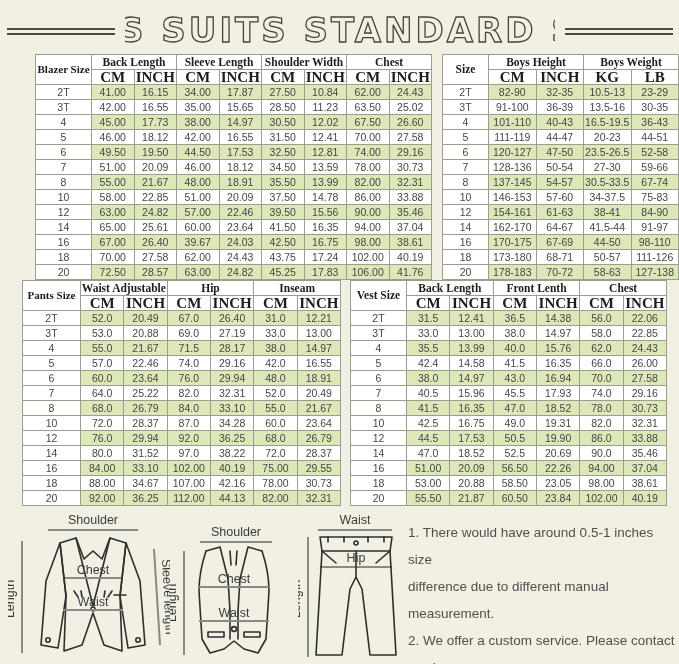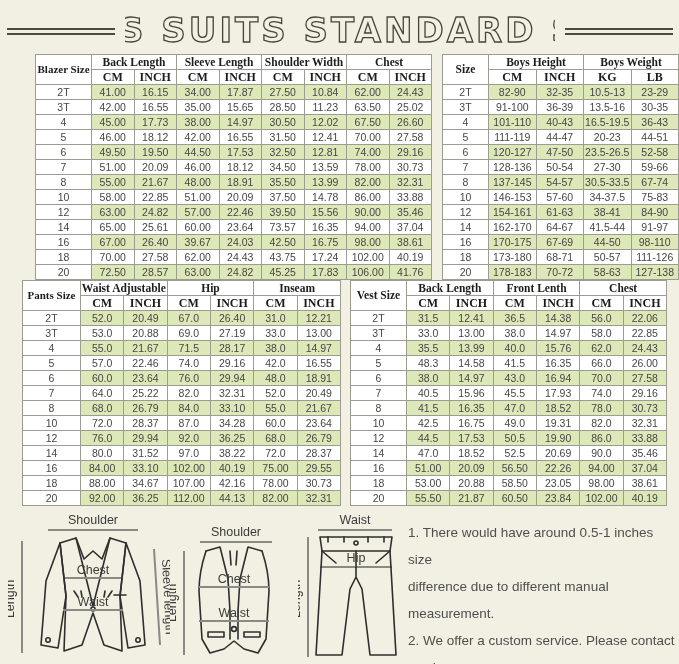--- a/index.html
+++ b/index.html
@@ -23,21 +23,21 @@
   .tables-row { display: flex; }
   .tables-row.top { margin-left: 27px; gap: 10px; margin-top: 2px; justify-content: flex-end; }
   .tables-row.mid { margin-left: 22px; gap: 9px; }
   table { border-collapse: collapse; table-layout: fixed; background: #fff; }
   th, td {
     border: 1px solid #9c9c90; text-align: center; padding: 0;
     height: 15px; line-height: 13px; background: #fff;
     overflow: hidden; white-space: nowrap;
   }
   th { font-family: "Liberation Serif", serif; font-size: 11.5px; font-weight: bold; color: #1c1c1c; }
-  th.sub { font-size: 12px; }
+  th.sub { font-size: 15px; }
   td { font-size: 10.5px; color: #464646; }
   tr.alt td.val { background: #dde8b8; }
   .t-blazer { width: 397px; } .t-blazer .corner { width: 56px; font-size: 11px; }
   .t-size   { width: 237px; } .t-size .corner { width: 46px; }
   .t-pants  { width: 319px; } .t-pants .corner { width: 58px; font-size: 11px; }
   .t-vest   { width: 317px; border-radius: 27px; } .t-vest .corner { width: 56px; }
   
   .bottom { display: flex; align-items: flex-start; margin-top: 5px; padding-left: 8px; }
   .diagram { flex: none; }
   svg .garment { fill: none; stroke: #2e2e2e; stroke-width: 1.6; stroke-linejoin: round; stroke-linecap: round; }
@@ -180,21 +180,21 @@
           <td class="val">15.56</td>
           <td class="val">90.00</td>
           <td class="val">35.46</td>
         </tr>
         <tr>
           <td class="size">14</td>
           <td class="val">65.00</td>
           <td class="val">25.61</td>
           <td class="val">60.00</td>
           <td class="val">23.64</td>
-          <td class="val">73.57</td>
+          <td class="val">41.50</td>
           <td class="val">16.35</td>
           <td class="val">94.00</td>
           <td class="val">37.04</td>
         </tr>
         <tr class="alt">
           <td class="size">16</td>
           <td class="val">67.00</td>
           <td class="val">26.40</td>
           <td class="val">39.67</td>
           <td class="val">24.03</td>
@@ -515,21 +515,21 @@
           <td class="size">4</td>
           <td class="val">35.5</td>
           <td class="val">13.99</td>
           <td class="val">40.0</td>
           <td class="val">15.76</td>
           <td class="val">62.0</td>
           <td class="val">24.43</td>
         </tr>
         <tr>
           <td class="size">5</td>
-          <td class="val">48.3</td>
+          <td class="val">42.4</td>
           <td class="val">14.58</td>
           <td class="val">41.5</td>
           <td class="val">16.35</td>
           <td class="val">66.0</td>
           <td class="val">26.00</td>
         </tr>
         <tr class="alt">
           <td class="size">6</td>
           <td class="val">38.0</td>
           <td class="val">14.97</td>

